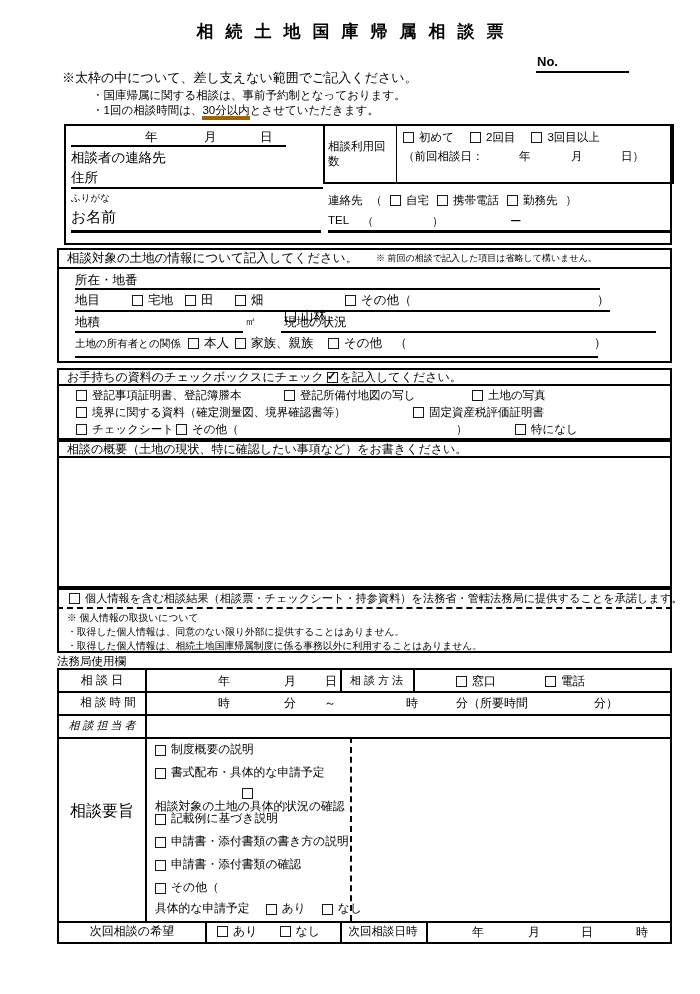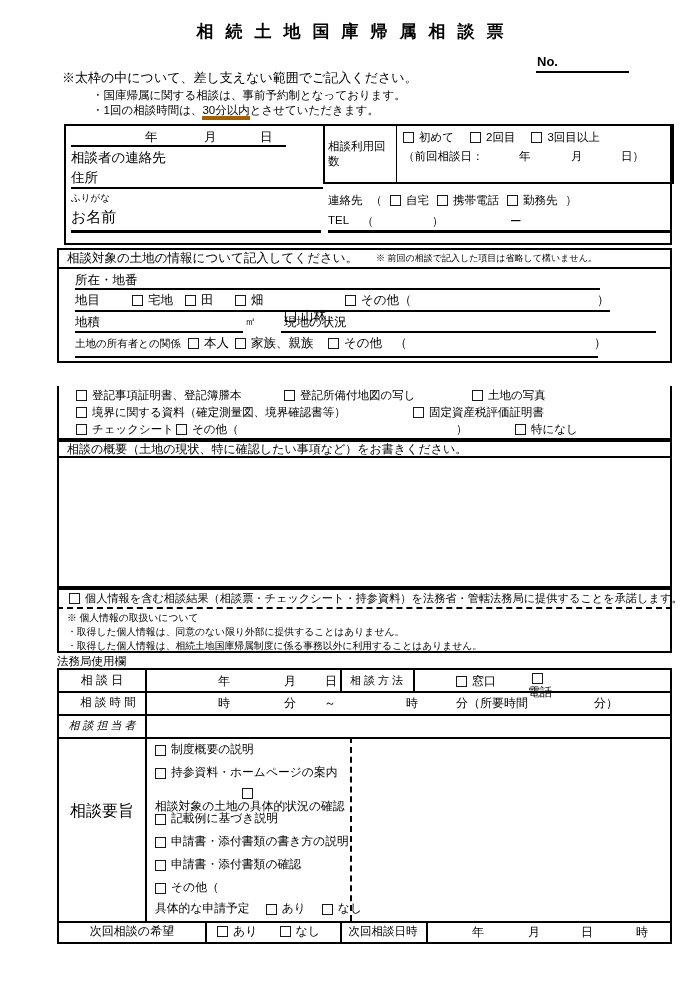--- a/index.html
+++ b/index.html
@@ -155,20 +155,25 @@
         </span>
       <span class="abs row" style="left:269px;font-size:12.5px;">
           <span class="cb"></span>
           <span>その他　（</span>
         </span>
       <span class="abs" style="left:535px;font-size:12.5px;">）</span>
     </div>
     <div class="hl" style="left:16px;top:87px;width:523px;height:1.5px;"></div>
   </div>
 
+  <div class="hdr" style="left:57px;top:368px;width:615px;height:18px;">
+    <span style="padding-left:8px;font-size:12px;">お手持ちの資料のチェックボックスにチェック</span>
+    <span class="cb checked" style="margin:0 2px 0 3px;"></span>
+    <span style="font-size:12px;">を記入してください。</span>
+  </div>
   <div class="box" style="left:57px;top:386px;width:615px;height:54px;border-top:0;font-size:11.5px;">
     <span class="abs row" style="left:17px;top:2px;">
         <span class="cb"></span>
         <span>登記事項証明書、登記簿謄本</span>
       </span>
     <span class="abs row" style="left:225px;top:2px;">
         <span class="cb"></span>
         <span>登記所備付地図の写し</span>
       </span>
     <span class="abs row" style="left:413px;top:2px;">
@@ -234,21 +239,21 @@
 
     <div class="abs center" style="left:0;top:0;width:86px;height:21px;font-size:12px;">相 談 日</div>
     <span class="abs" style="left:159px;top:3px;font-size:12px;">年</span>
     <span class="abs" style="left:225px;top:3px;font-size:12px;">月</span>
     <span class="abs" style="left:266px;top:3px;font-size:12px;">日</span>
     <div class="abs center" style="left:281px;top:0;width:73px;height:21px;font-size:11px;">相 談 方 法</div>
     <span class="abs row" style="left:397px;top:3px;font-size:12px;">
         <span class="cb"></span>
         <span>窓口</span>
       </span>
-    <span class="abs row" style="left:469px;top:3px;font-size:12px;flex-direction:column;">
+    <span class="abs row" style="left:486px;top:3px;font-size:12px;">
         <span class="cb"></span>
         <span>電話</span>
       </span>
 
     <div class="abs center" style="left:0;top:21px;width:98px;height:23px;font-size:11.5px;">相 談 時 間</div>
     <span class="abs" style="left:159px;top:25px;font-size:12px;">時</span>
     <span class="abs" style="left:225px;top:25px;font-size:12px;">分</span>
     <span class="abs" style="left:265px;top:25px;font-size:12px;">～</span>
     <span class="abs" style="left:347px;top:25px;font-size:12px;">時</span>
     <span class="abs" style="left:397px;top:25px;font-size:12px;">分（所要時間</span>
@@ -256,21 +261,21 @@
 
     <div class="abs center" style="left:0;top:44px;width:86px;height:23px;font-size:11px;font-style:italic;">相 談 担 当 者</div>
 
     <div class="abs center" style="left:0;top:67px;width:86px;height:148px;font-size:16px;">相談要旨</div>
     <span class="abs row" style="left:96px;top:72px;font-size:11.8px;">
         <span class="cb"></span>
         <span>制度概要の説明</span>
       </span>
     <span class="abs row" style="left:96px;top:95px;font-size:11.8px;">
         <span class="cb"></span>
-        <span>持参資料・ホームページの案内</span>
+        <span>書式配布・具体的な申請予定</span>
       </span>
     <span class="abs row" style="left:96px;top:118px;font-size:11.8px;flex-direction:column;">
         <span class="cb"></span>
         <span>相談対象の土地の具体的状況の確認</span>
       </span>
     <span class="abs row" style="left:96px;top:141px;font-size:11.8px;">
         <span class="cb"></span>
         <span>記載例に基づき説明</span>
       </span>
     <span class="abs row" style="left:96px;top:164px;font-size:11.8px;">

